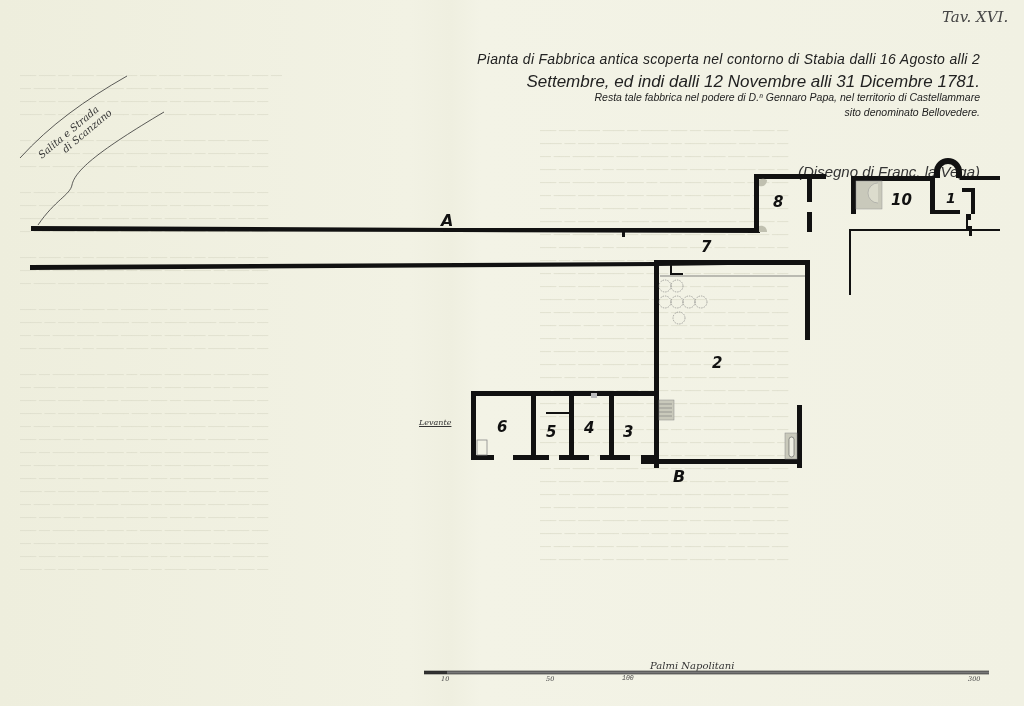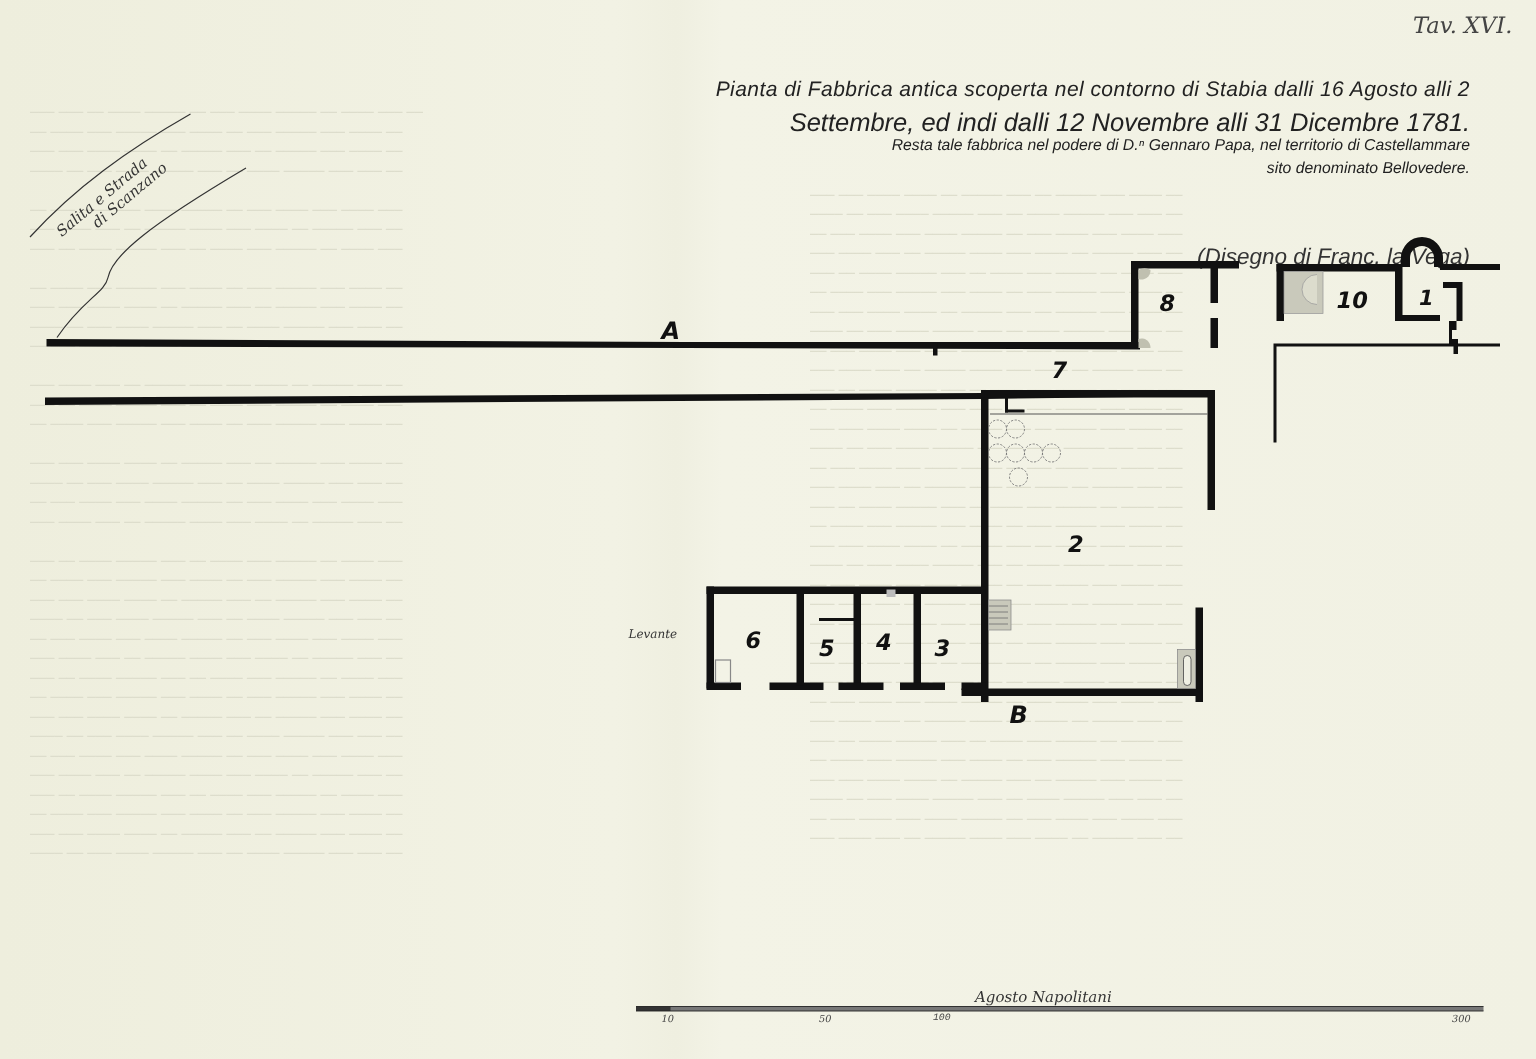--- a/index.html
+++ b/index.html
@@ -10,21 +10,21 @@
   .tav { position:absolute; top:8px; left:942px; font-size:15px; font-style:italic; color:#444; font-family:"DejaVu Serif", serif; }
   .title { position:absolute; left:340px; width:640px; text-align:right; font-style:italic; color:#222; font-family:Liberation Sans, sans-serif; }
   .t1 { top:51px; font-size:14px; letter-spacing:0.3px; }
   .t2 { top:72px; font-size:17px; }
   .t3 { top:91px; font-size:10.5px; }
   .t4 { top:106px; font-size:10.5px; }
   .t5 { top:135px; font-size:15px; color:#333;margin-top:28px; }
   svg.plan { position:absolute; top:0; left:0; }
   .lbl { font-family:"DejaVu Sans", sans-serif; font-style:italic; font-weight:bold; fill:#111; }
   .road { position:absolute; font-style:italic; font-size:10px; color:#333; transform:rotate(-40deg); transform-origin:left top; font-family:"DejaVu Serif", serif; }
-  .levante { position:absolute; left:419px; top:418px; font-size:8px; font-style:italic; color:#333; font-family:"DejaVu Serif", serif; }
+  .levante { position:absolute; left:419px; top:418px; font-size:8px; font-style:italic; color:#333; font-family:"DejaVu Serif", serif;text-decoration:underline; }
   .scale-title { position:absolute; left:650px; top:660px; font-size:10px; font-style:italic; color:#333; font-family:"DejaVu Serif", serif; }
   .tick { position:absolute; top:675px; font-size:6.5px; font-style:italic; color:#444; font-family:"DejaVu Serif", serif; }
 </style>
 </head>
 <body>
 
 <div class="page">
 
   <div class="ghost" style="left:20px; top:70px; width:390px; height:500px;">
     ─── ─── ── ──── ───── ── ─── ──── ───── ── ──── ─── ──<br>
@@ -210,18 +210,18 @@
     </g>
 
     <g>
       <rect x="424" y="671" width="565" height="3" fill="#777"></rect>
       <rect x="424" y="671" width="23" height="3" fill="#333"></rect>
       <line x1="424" y1="671" x2="989" y2="671" stroke="#222" stroke-width="0.6"></line>
       <line x1="424" y1="674" x2="989" y2="674" stroke="#222" stroke-width="0.6"></line>
     </g>
   </svg>
 
-  <div class="scale-title">Agosto Napolitani</div>
+  <div class="scale-title">Palmi Napolitani</div>
   <div class="tick" style="left:441px;">10</div>
   <div class="tick" style="left:546px;">50</div>
   <div class="tick" style="left:622px;font-family:Liberation Mono, monospace;">100</div>
   <div class="tick" style="left:968px;">300</div>
 </div>
 
 </body></html>

